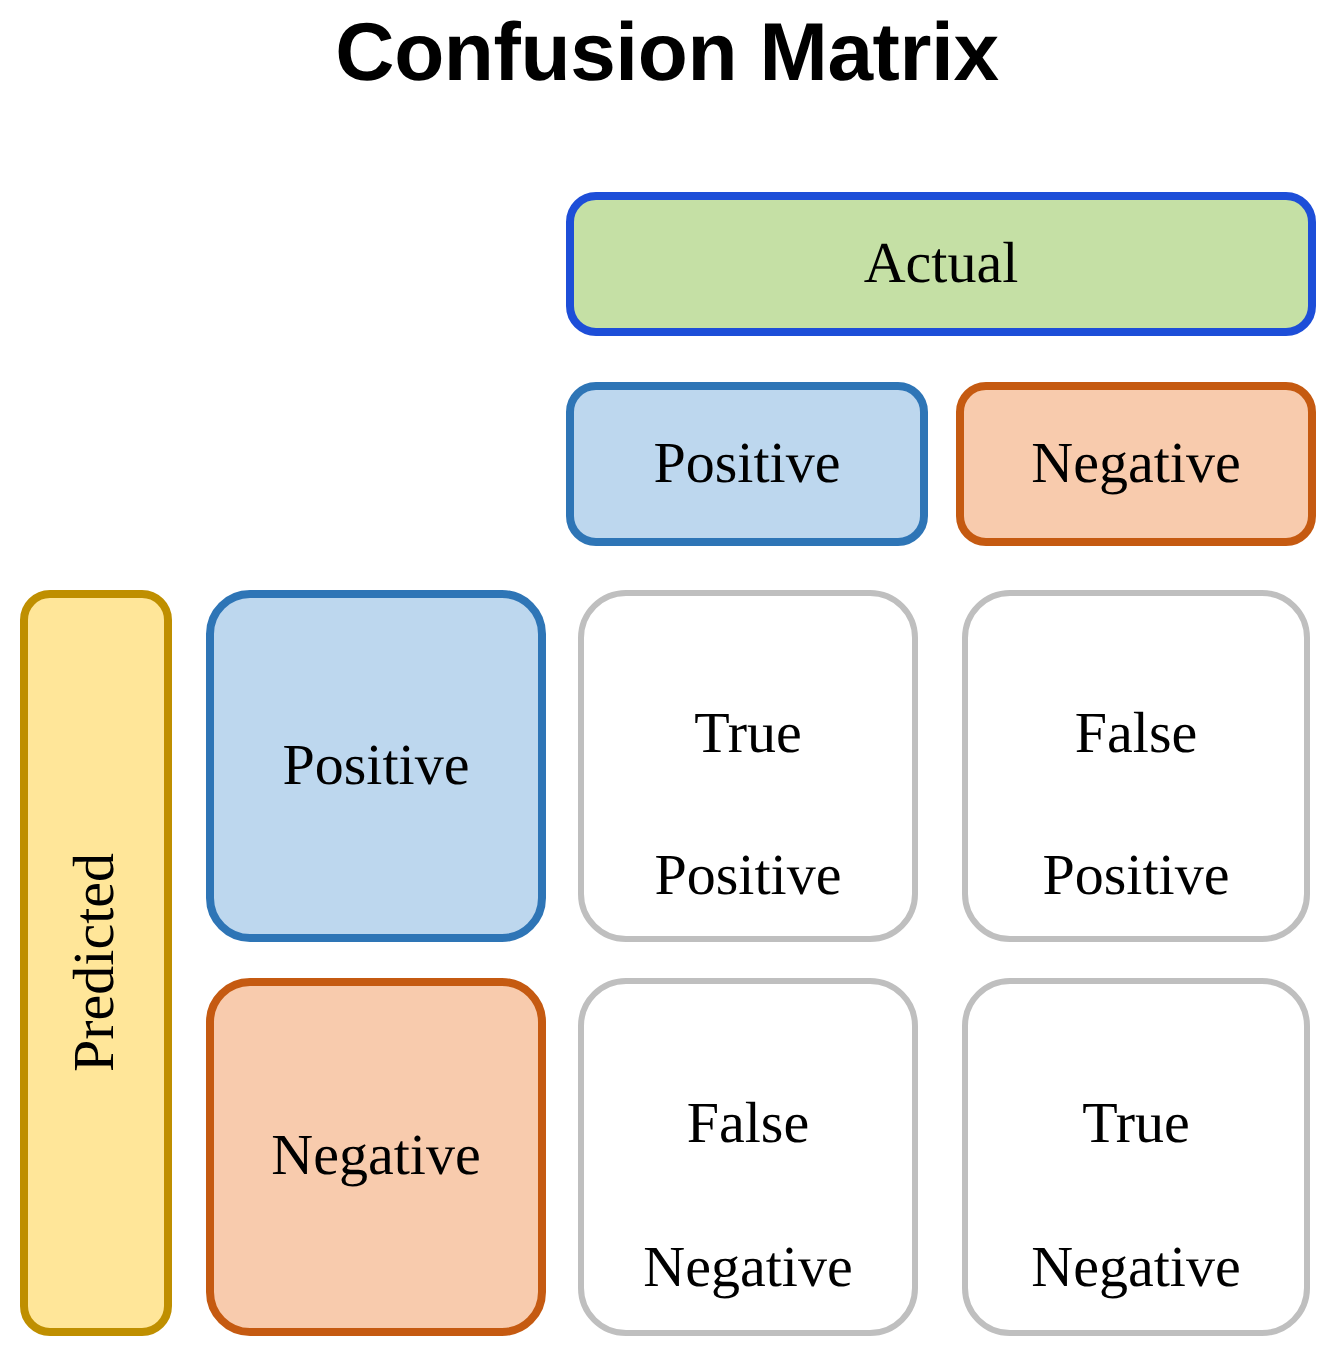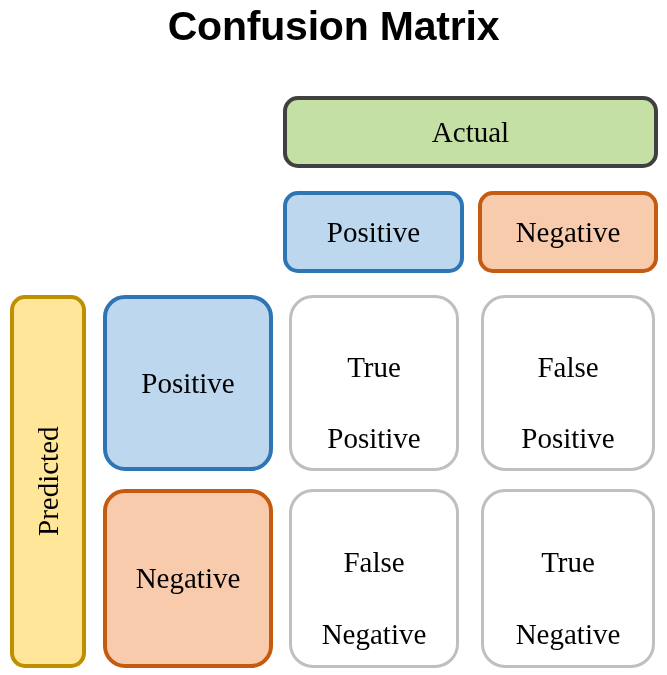--- a/index.html
+++ b/index.html
@@ -47,21 +47,21 @@
     line-height: 1.12;
   }
 
   
   .box-actual {
     left: 283px;
     top: 96px;
     width: 375px;
     height: 72px;
     background: #c5e0a5;
-    border: 4px solid #404040;
+    border: 4px solid #1d4ed8;
     border-radius: 15px;
     font-size: 29px;
   }
 
   
   .box-col-pos {
     left: 283px;
     top: 191px;
     width: 181px;
     height: 82px;

